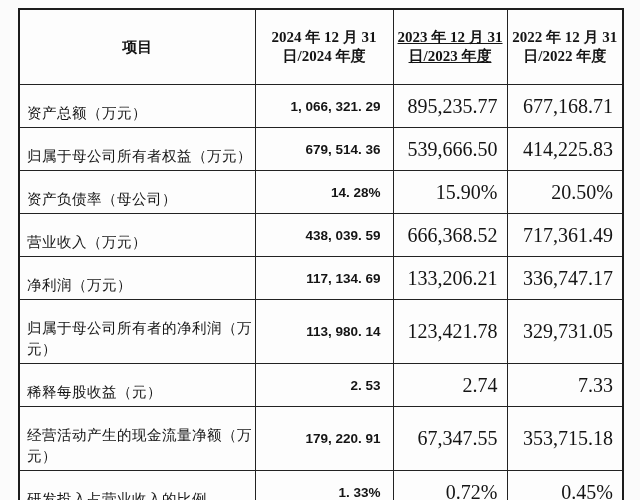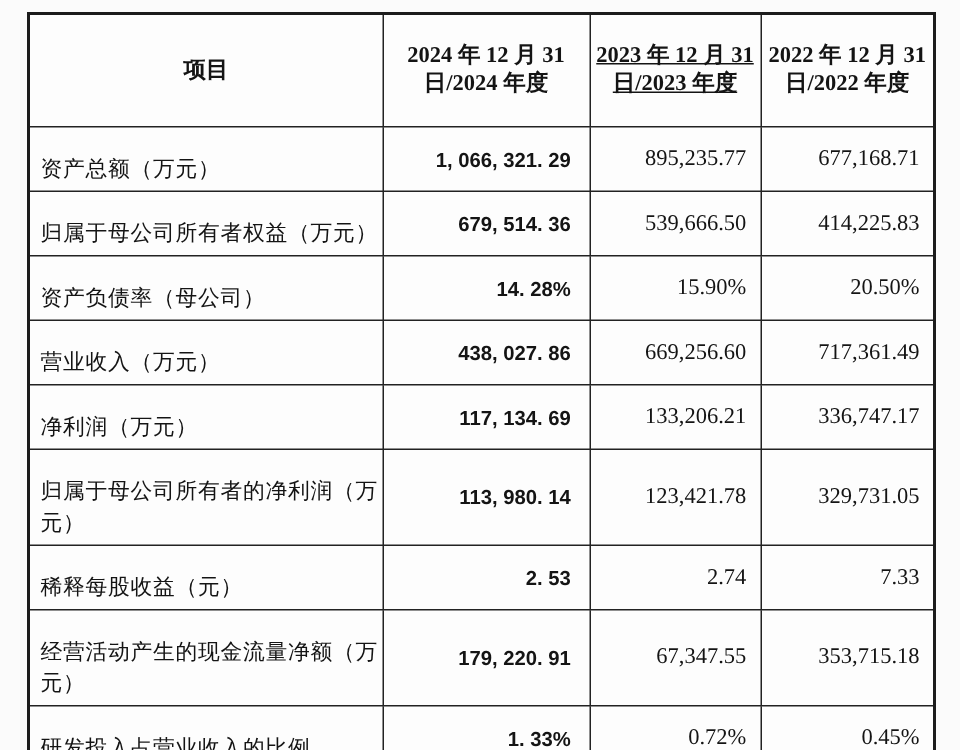--- a/index.html
+++ b/index.html
@@ -47,21 +47,21 @@
   th.head.c3 { padding: 18px 1px; text-decoration: underline; }
   th.head.c4 { padding: 2px 1px; }
   td.label {
     font-size: 14.5px;
     line-height: 21px;
     text-align: left;
     padding: 18px 2px 3px 7px;
     letter-spacing: 0.5px;
   }
   td.num {
-    font-size: 15px;
+    font-size: 20px;
     text-align: right;
     padding: 3px 9px 3px 2px;
     font-family: "Liberation Serif", "DejaVu Serif", serif;
   }
   td.n24 {
     font-family: "Liberation Sans", "DejaVu Sans", sans-serif;
     font-weight: bold;
     font-size: 13.5px;
     padding-right: 12px;
   }
@@ -102,22 +102,22 @@
           <td class="num">414,225.83</td>
         </tr>
         <tr class="single">
           <td class="label">资产负债率（母公司）</td>
           <td class="num n24">14. 28%</td>
           <td class="num">15.90%</td>
           <td class="num">20.50%</td>
         </tr>
         <tr class="single">
           <td class="label">营业收入（万元）</td>
-          <td class="num n24">438, 027. 86</td>
-          <td class="num">669,256.60</td>
+          <td class="num n24">438, 039. 59</td>
+          <td class="num">666,368.52</td>
           <td class="num">717,361.49</td>
         </tr>
         <tr class="single">
           <td class="label">净利润（万元）</td>
           <td class="num n24">117, 134. 69</td>
           <td class="num">133,206.21</td>
           <td class="num">336,747.17</td>
         </tr>
         <tr class="double">
           <td class="label">归属于母公司所有者的净利润（万元）</td>

